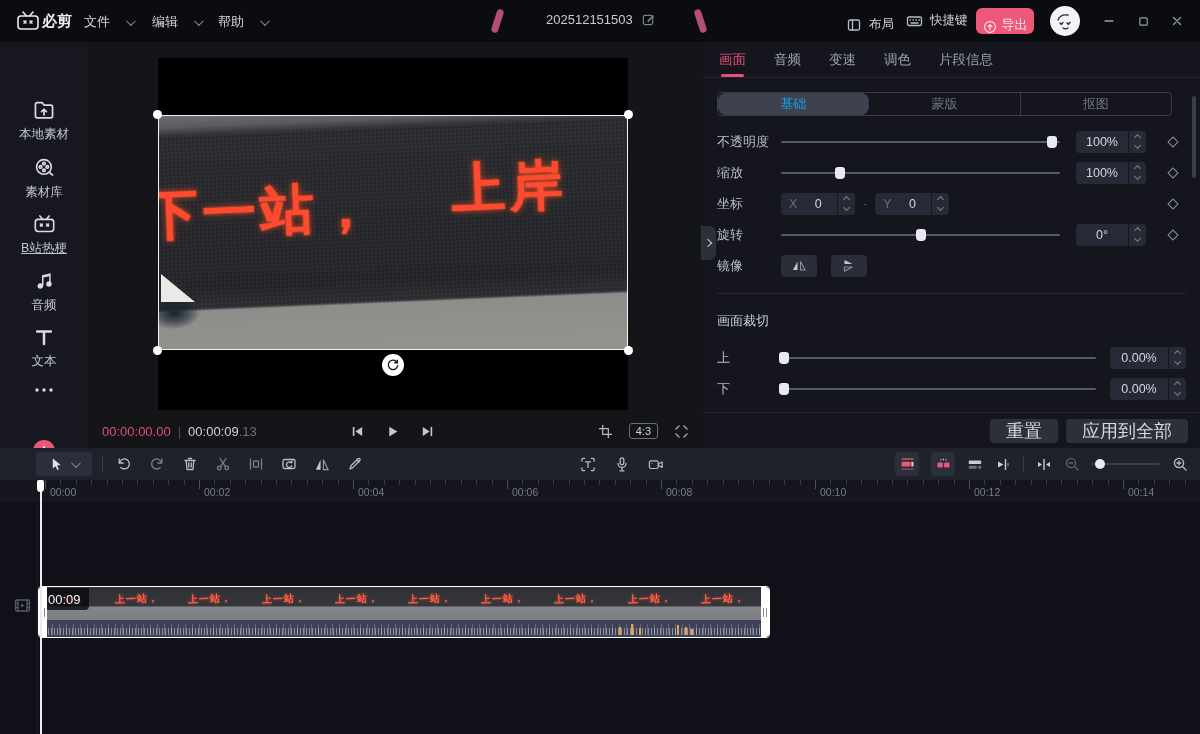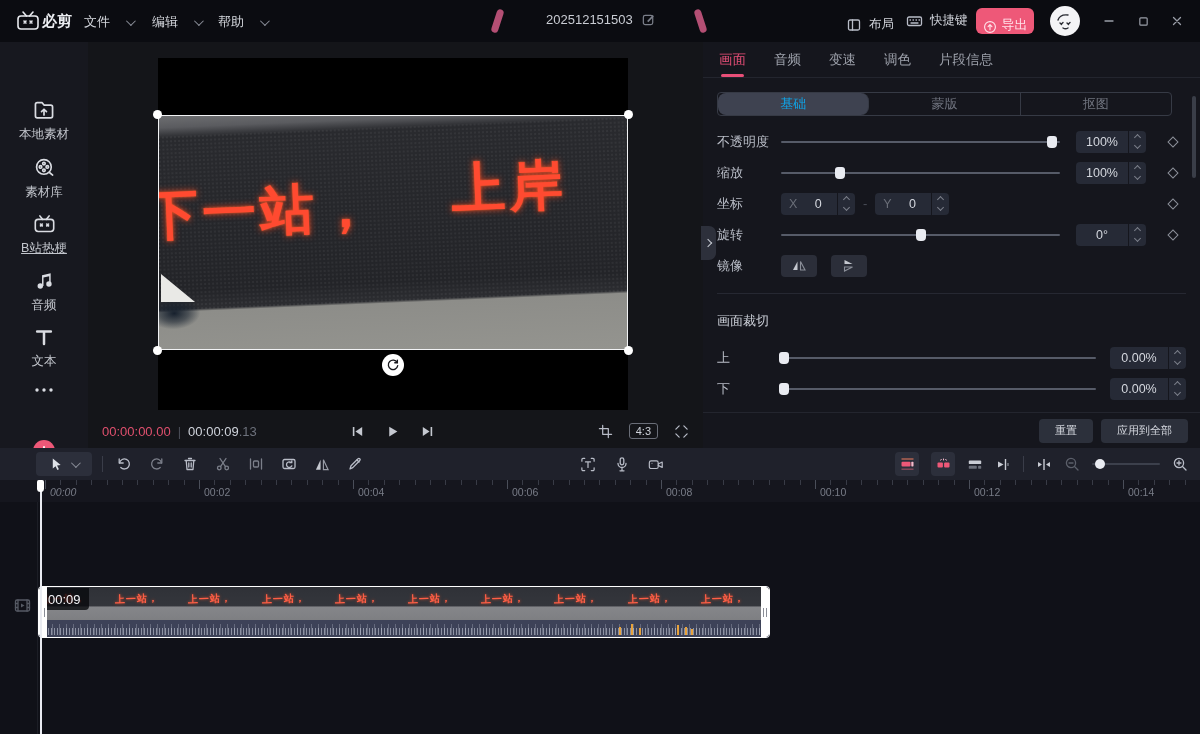--- a/index.html
+++ b/index.html
@@ -70,21 +70,21 @@
   .stepper { width:17px; height:22px; background:#262a36; border-radius:0 4px 4px 0; margin-left:1px; display:flex; flex-direction:column; align-items:center; justify-content:center; gap:3px; flex:none; }
   .stepper i { width:5px; height:5px; border-left:1.3px solid #7b7f8a; border-top:1.3px solid #7b7f8a; }
   .stepper .up { transform:rotate(45deg); } .stepper .dn { transform:rotate(225deg); }
   .diamond { width:26px; display:flex; justify-content:center; margin-left:14px; flex:none; }
   .diamond i { width:8px; height:8px; border:1.2px solid #8b8f99; transform:rotate(45deg); }
   .xybox { width:56px; height:22px; background:#262a36; border-radius:4px 0 0 4px; display:flex; align-items:center; padding:0 8px; gap:10px; font-size:12.5px; }
   .xybox .pfx { color:#6a6e78; } .xybox .v { color:#d4d7de; flex:1; text-align:center; }
   .mirror-btn { width:36px; height:22px; background:#2b2e39; border-radius:4px; display:flex; align-items:center; justify-content:center; margin-right:14px; }
   .divline { height:1px; background:#262832; margin:12px 14px 0 14px; }
   .insp-actions { position:absolute; left:0; bottom:0; width:100%; height:36px; border-top:1px solid #23252e; display:flex; align-items:center; justify-content:flex-end; gap:8px; padding:0 12px; }
-  .act-btn { background:#2c303b; border-radius:4px; height:24px; padding:0 16px; display:flex; align-items:center; color:#d6d9e0; font-size:11px; }
+  .act-btn { background:#2c303b; border-radius:4px; height:24px; padding:0 16px; display:flex; align-items:center; color:#d6d9e0; font-size:18px; }
   .collapse-tab { position:absolute; left:-2px; top:184px; width:15px; height:34px; background:#2d303b; border-radius:0 7px 7px 0; display:flex; align-items:center; justify-content:center; }
   .collapse-tab i { width:6px; height:6px; border-right:1.4px solid #c8ccd4; border-top:1.4px solid #c8ccd4; transform:rotate(45deg); margin-left:-2px; }
   .scrollbar { position:absolute; right:4px; top:54px; width:4px; height:82px; background:#3a3e48; border-radius:2px; }
 
   
   .tl-toolbar { position:absolute; left:0; top:448px; width:1200px; height:32px; background:#1f212b; display:flex; align-items:center; }
   .tool-select { position:absolute; left:36px; top:4px; width:56px; height:24px; background:#2c2f3b; border-radius:4px; display:flex; align-items:center; justify-content:center; gap:8px; }
   .tb-div { width:1px; height:16px; background:#3a3d49; }
   .tbico { width:16px; height:16px; display:flex; align-items:center; justify-content:center; }
   .iconbox { width:24px; height:24px; border-radius:4px; background:#2c2f3b; display:flex; align-items:center; justify-content:center; }
@@ -682,21 +682,21 @@
               <path d="M10.5 10.5 L14 14 M5 7 H9 M7 5 V9"></path>
             </g>
         </svg>
       </div>
     </div>
   </div>
 
   <div class="ruler">
     <div class="minor"></div>
     <div class="major" style="left:45px;"></div>
-      <span class="rlabel" style="left:50px;font-style:italic;">00:00</span>
+      <span class="rlabel" style="left:50px;">00:00</span>
     <div class="major" style="left:199px;"></div>
       <span class="rlabel" style="left:204px;">00:02</span>
     <div class="major" style="left:353px;"></div>
       <span class="rlabel" style="left:358px;">00:04</span>
     <div class="major" style="left:507px;"></div>
       <span class="rlabel" style="left:512px;">00:06</span>
     <div class="major" style="left:661px;"></div>
       <span class="rlabel" style="left:666px;">00:08</span>
     <div class="major" style="left:815px;"></div>
       <span class="rlabel" style="left:820px;">00:10</span>

